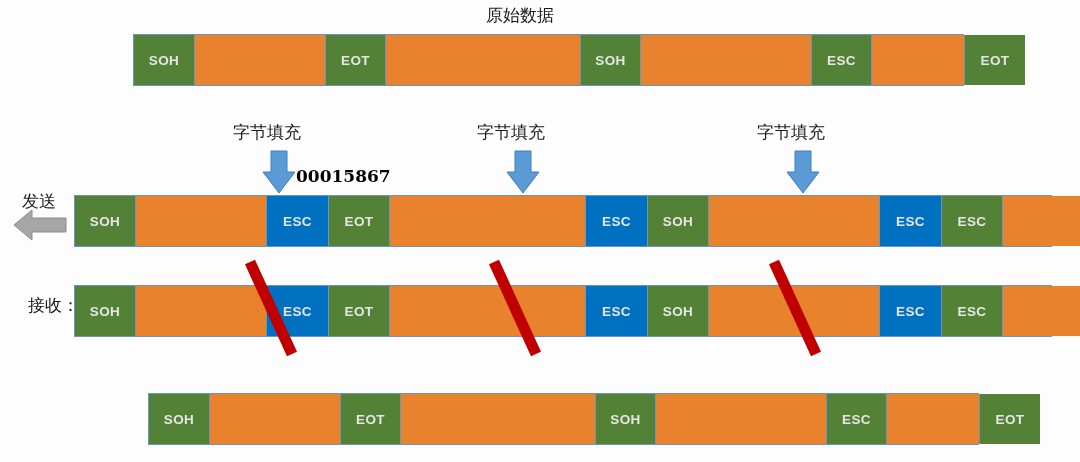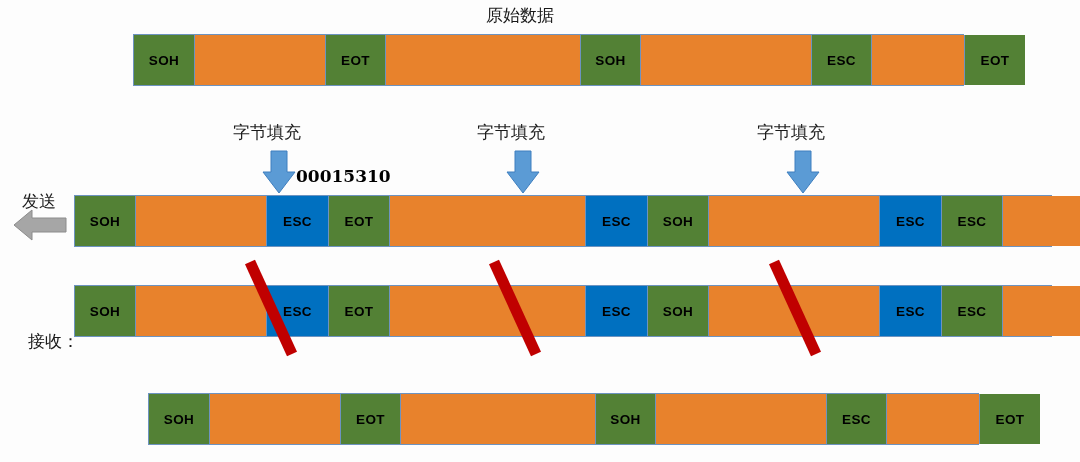--- a/index.html
+++ b/index.html
@@ -26,21 +26,21 @@
     box-sizing: border-box;
     border: 1px solid #6d93c0;
     display: flex;
     background: #ffffff;
   }
   .seg {
     box-sizing: border-box;
     display: flex;
     align-items: center;
     justify-content: center;
-    color: #000000;
+    color: #e5e5e5;
     font-size: 13.5px;
     font-weight: bold;
     letter-spacing: 0.4px;
     border-right: 1px solid #6d93c0;
     height: 100%;
     overflow: hidden;
     white-space: nowrap;
     text-align: center;
   }
   .seg:last-child { border-right: none; }
@@ -65,21 +65,20 @@
   }
   #send-label {
     font-size: 17px;
     left: 22px;
     top: 190px;
   }
   #recv-label {
     font-size: 17px;
     left: 28px;
     top: 294px;
-    margin-top: 36px;
   }
   #binary-label {
     position: absolute;
     font-family: "DejaVu Serif", "Liberation Serif", serif;
     font-size: 17px;
     font-weight: bold;
     color: #000000;
     left: 296px;
     top: 166px;
     white-space: nowrap;
@@ -134,21 +133,21 @@
       <div class="caption stuff-label" style="left: 477px; top: 121px;">字节填充</div>
       <svg class="down-arrow" viewBox="0 0 34 44" style="left: 506px; top: 150px;">
         <polygon points="9,1 25,1 25,22 33,22 17,43 1,22 9,22" fill="#5B9BD5" stroke="#3F7FBF" stroke-width="1"></polygon>
       </svg>
       <div class="caption stuff-label" style="left: 757px; top: 121px;">字节填充</div>
       <svg class="down-arrow" viewBox="0 0 34 44" style="left: 786px; top: 150px;">
         <polygon points="9,1 25,1 25,22 33,22 17,43 1,22 9,22" fill="#5B9BD5" stroke="#3F7FBF" stroke-width="1"></polygon>
       </svg>
     </div>
 
-  <div id="binary-label">00015310</div>
+  <div id="binary-label">00015867</div>
 
   <div class="caption" id="send-label">发送</div>
   <svg class="left-arrow" viewBox="0 0 56 34">
     <polygon points="2,17 20,2 20,10 54,10 54,24 20,24 20,32" fill="#A6A6A6" stroke="#8C8C8C" stroke-width="1"></polygon>
   </svg>
 
   <div class="frame" id="row-sent" style="left: 74px; top: 195px; width: 978px; height: 52px;">
       <div class="seg green" style="width: 61px; flex: 0 0 61px;">SOH</div>
       <div class="seg orange" style="width: 131px; flex: 0 0 131px;"></div>
       <div class="seg blue" style="width: 62px; flex: 0 0 62px;">ESC</div>

